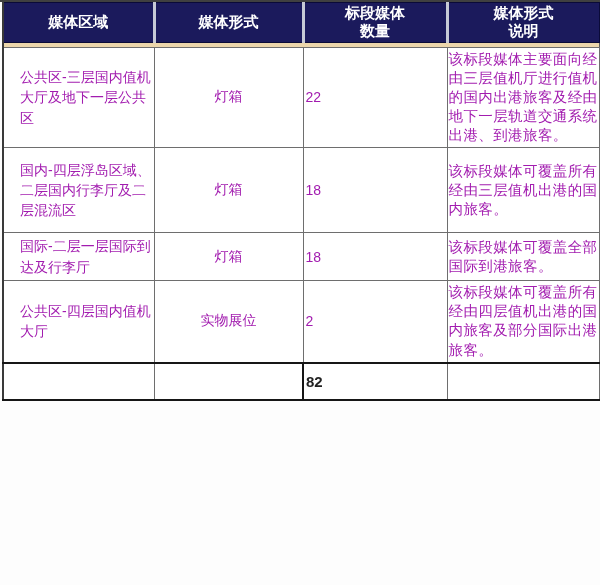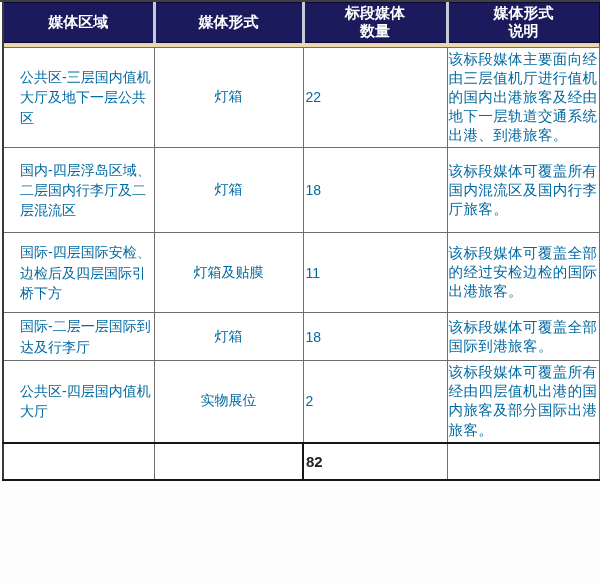--- a/index.html
+++ b/index.html
@@ -32,21 +32,21 @@
   }
   thead th + th{border-left:3px solid #c6cad6;}
 
   tr.band td{
     height:4px;background:#ecd6ab;border:none;padding:0;line-height:0;
     border-left:none;border-right:none;
   }
 
   tbody td{
     border:1px solid #6e6e6e;background:#ffffff;
-    color:#0369a1;font-size:14px;vertical-align:middle;
+    color:#a21caf;font-size:14px;vertical-align:middle;
     padding:2px 2px;
   }
   td.area{text-align:left;line-height:1.45;padding-left:16px;padding-right:1px;}
   td.fmt{text-align:center;margin-top:24px;}
   td.cnt{text-align:left;}
   td.desc{text-align:left;line-height:1.32;padding:2px 1px;font-size:14.5px;letter-spacing:.4px;}
 
   tr.r1{height:90px}
   tr.r2{height:73px}
   tr.r3{height:85px}
@@ -94,29 +94,23 @@
         <td class="fmt">灯箱</td>
         <td class="cnt">22</td>
         <td class="desc">该标段媒体主要面向经由三层值机厅进行值机的国内出港旅客及经由地下一层轨道交通系统出港、到港旅客。</td>
       </tr>
 
 
       <tr class="r3">
         <td class="area">国内-四层浮岛区域、二层国内行李厅及二层混流区</td>
         <td class="fmt">灯箱</td>
         <td class="cnt">18</td>
-        <td class="desc">该标段媒体可覆盖所有国内混流区及国内行李厅旅客。</td>
+        <td class="desc">该标段媒体可覆盖所有经由三层值机出港的国内旅客。</td>
       </tr>
 
-      <tr class="r4">
-        <td class="area">国际-四层国际安检、边检后及四层国际引桥下方</td>
-        <td class="fmt">灯箱及贴膜</td>
-        <td class="cnt">11</td>
-        <td class="desc">该标段媒体可覆盖全部的经过安检边检的国际出港旅客。</td>
-      </tr>
 
       <tr class="r5">
         <td class="area">国际-二层一层国际到达及行李厅</td>
         <td class="fmt">灯箱</td>
         <td class="cnt">18</td>
         <td class="desc">该标段媒体可覆盖全部国际到港旅客。</td>
       </tr>
 
 
       <tr class="r7">

